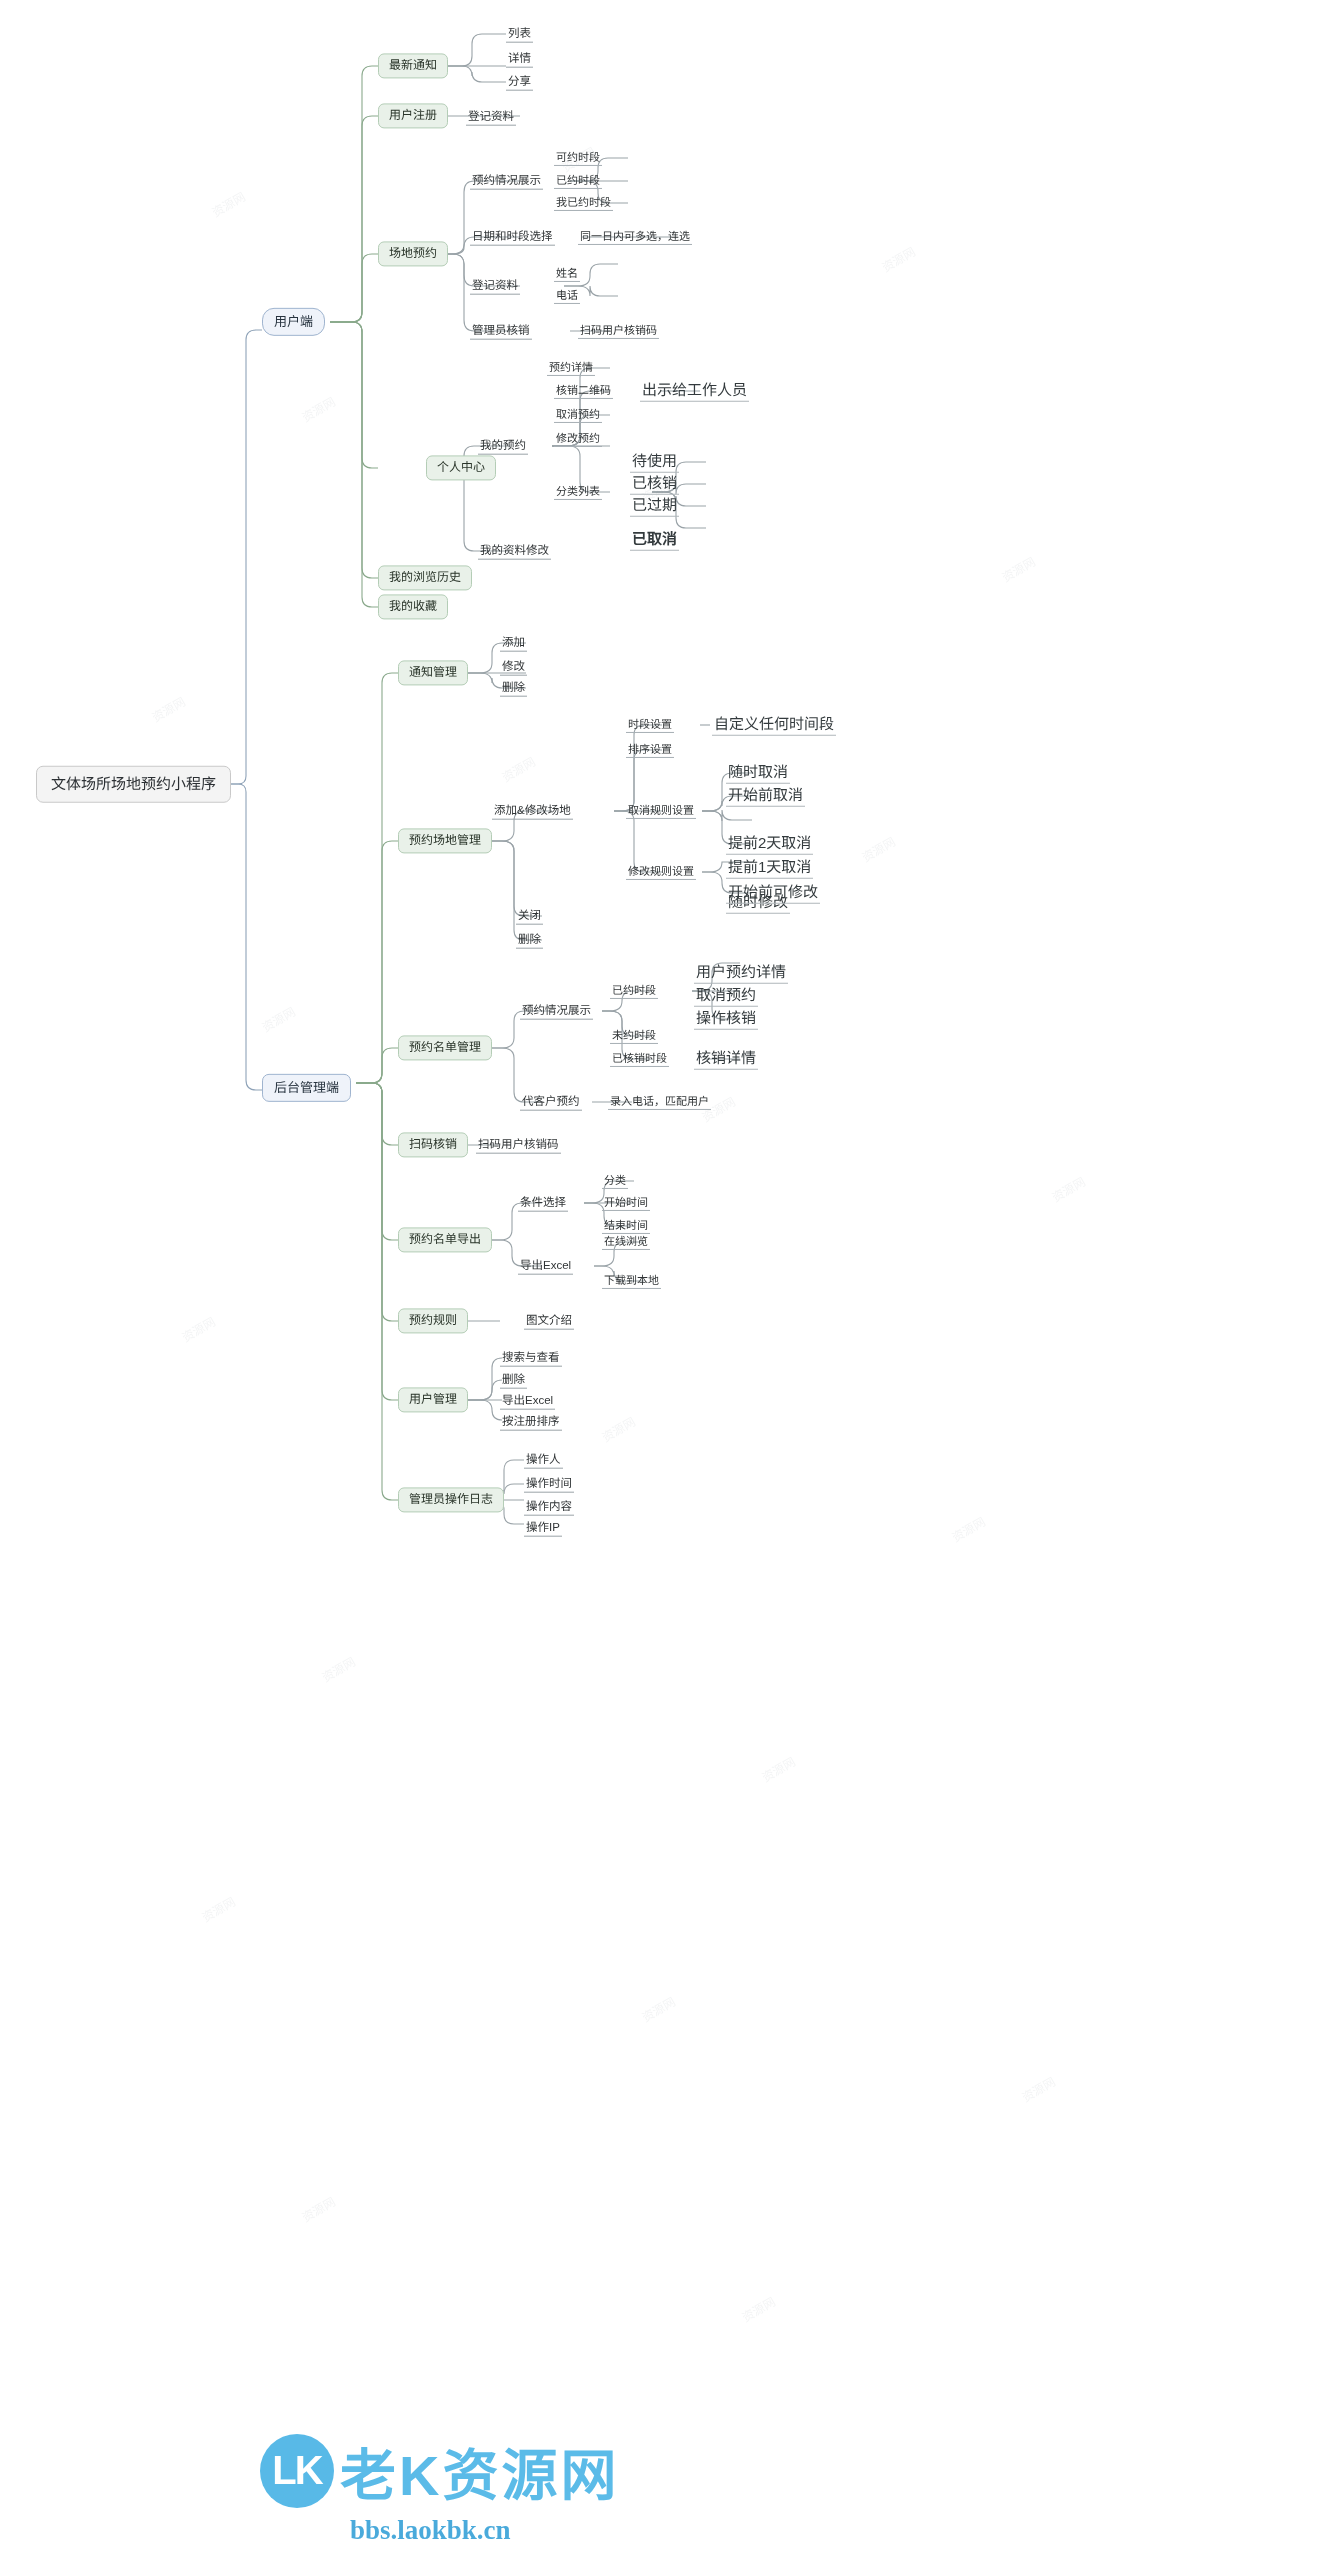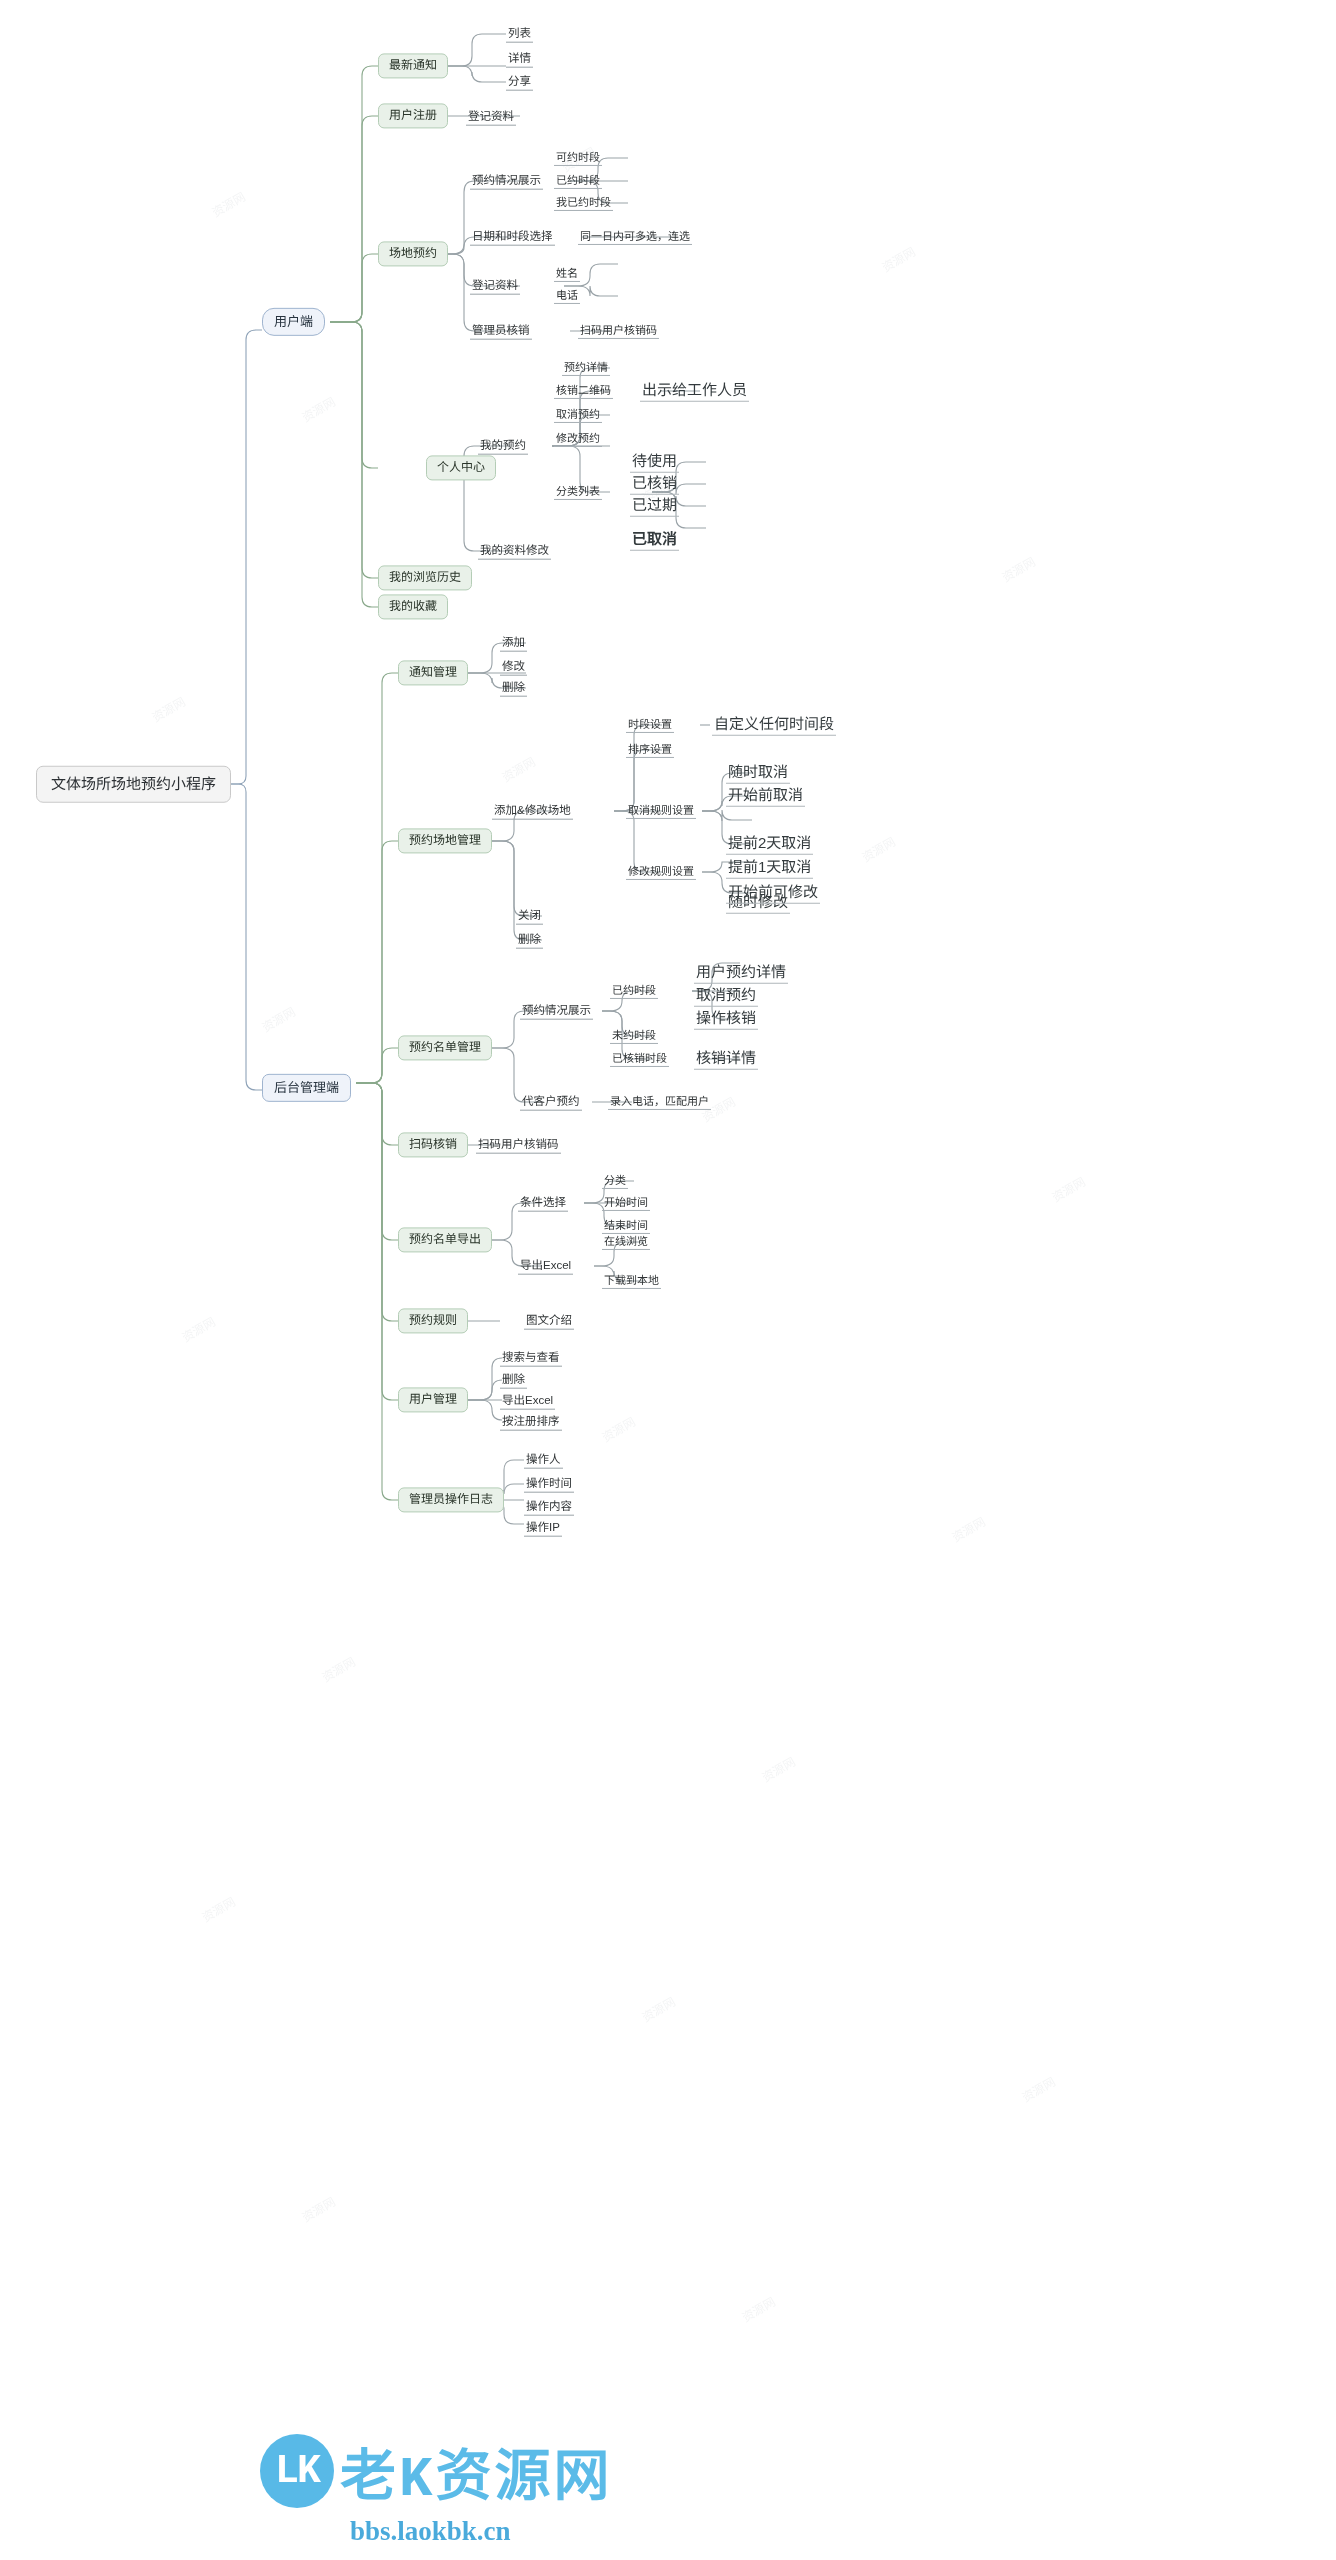--- a/index.html
+++ b/index.html
@@ -97,21 +97,20 @@
     left: 260px;
     top: 2430px;
     width: 540px;
     height: 120px;
     pointer-events: none;
   }
   #logo-watermark .logo-row {
     display: flex;
     align-items: center;
     gap: 6px;
-    font-family: Liberation Mono, monospace;
   }
   #logo-watermark .lk-badge {
     width: 74px;
     height: 74px;
     border-radius: 50%;
     background: #4ab4e6;
     color: #ffffff;
     font-size: 40px;
     font-weight: bold;
     display: flex;
@@ -385,21 +384,21 @@
   <div class="node n-l4" style="left:578px; top:237px;">同一日内可多选，连选</div>
 
   <div class="node n-l4" style="left:554px; top:274px;">姓名</div>
   <div class="node n-l4" style="left:554px; top:296px;">电话</div>
 
   <div class="node n-l4" style="left:578px; top:331px;">扫码用户核销码</div>
 
   <div class="node n-l3" style="left:478px; top:446px;">我的预约</div>
   <div class="node n-l3" style="left:478px; top:551px;">我的资料修改</div>
 
-  <div class="node n-l4" style="left:562px; top:368px;text-align:center;">预约详情</div>
+  <div class="node n-l4" style="left:547px; top:368px;text-align:center;">预约详情</div>
   <div class="node n-l4" style="left:554px; top:391px;">核销二维码</div>
   <div class="node n-l4" style="left:554px; top:415px;">取消预约</div>
   <div class="node n-l4" style="left:554px; top:439px;">修改预约</div>
   <div class="node n-l4" style="left:554px; top:492px;">分类列表</div>
 
   <div class="node n-l5" style="left:640px; top:391px;">出示给工作人员</div>
 
   <div class="node n-l5" style="left:630px; top:462px;">待使用</div>
   <div class="node n-l5" style="left:630px; top:484px;">已核销</div>
   <div class="node n-l5" style="left:630px; top:506px;">已过期</div>

